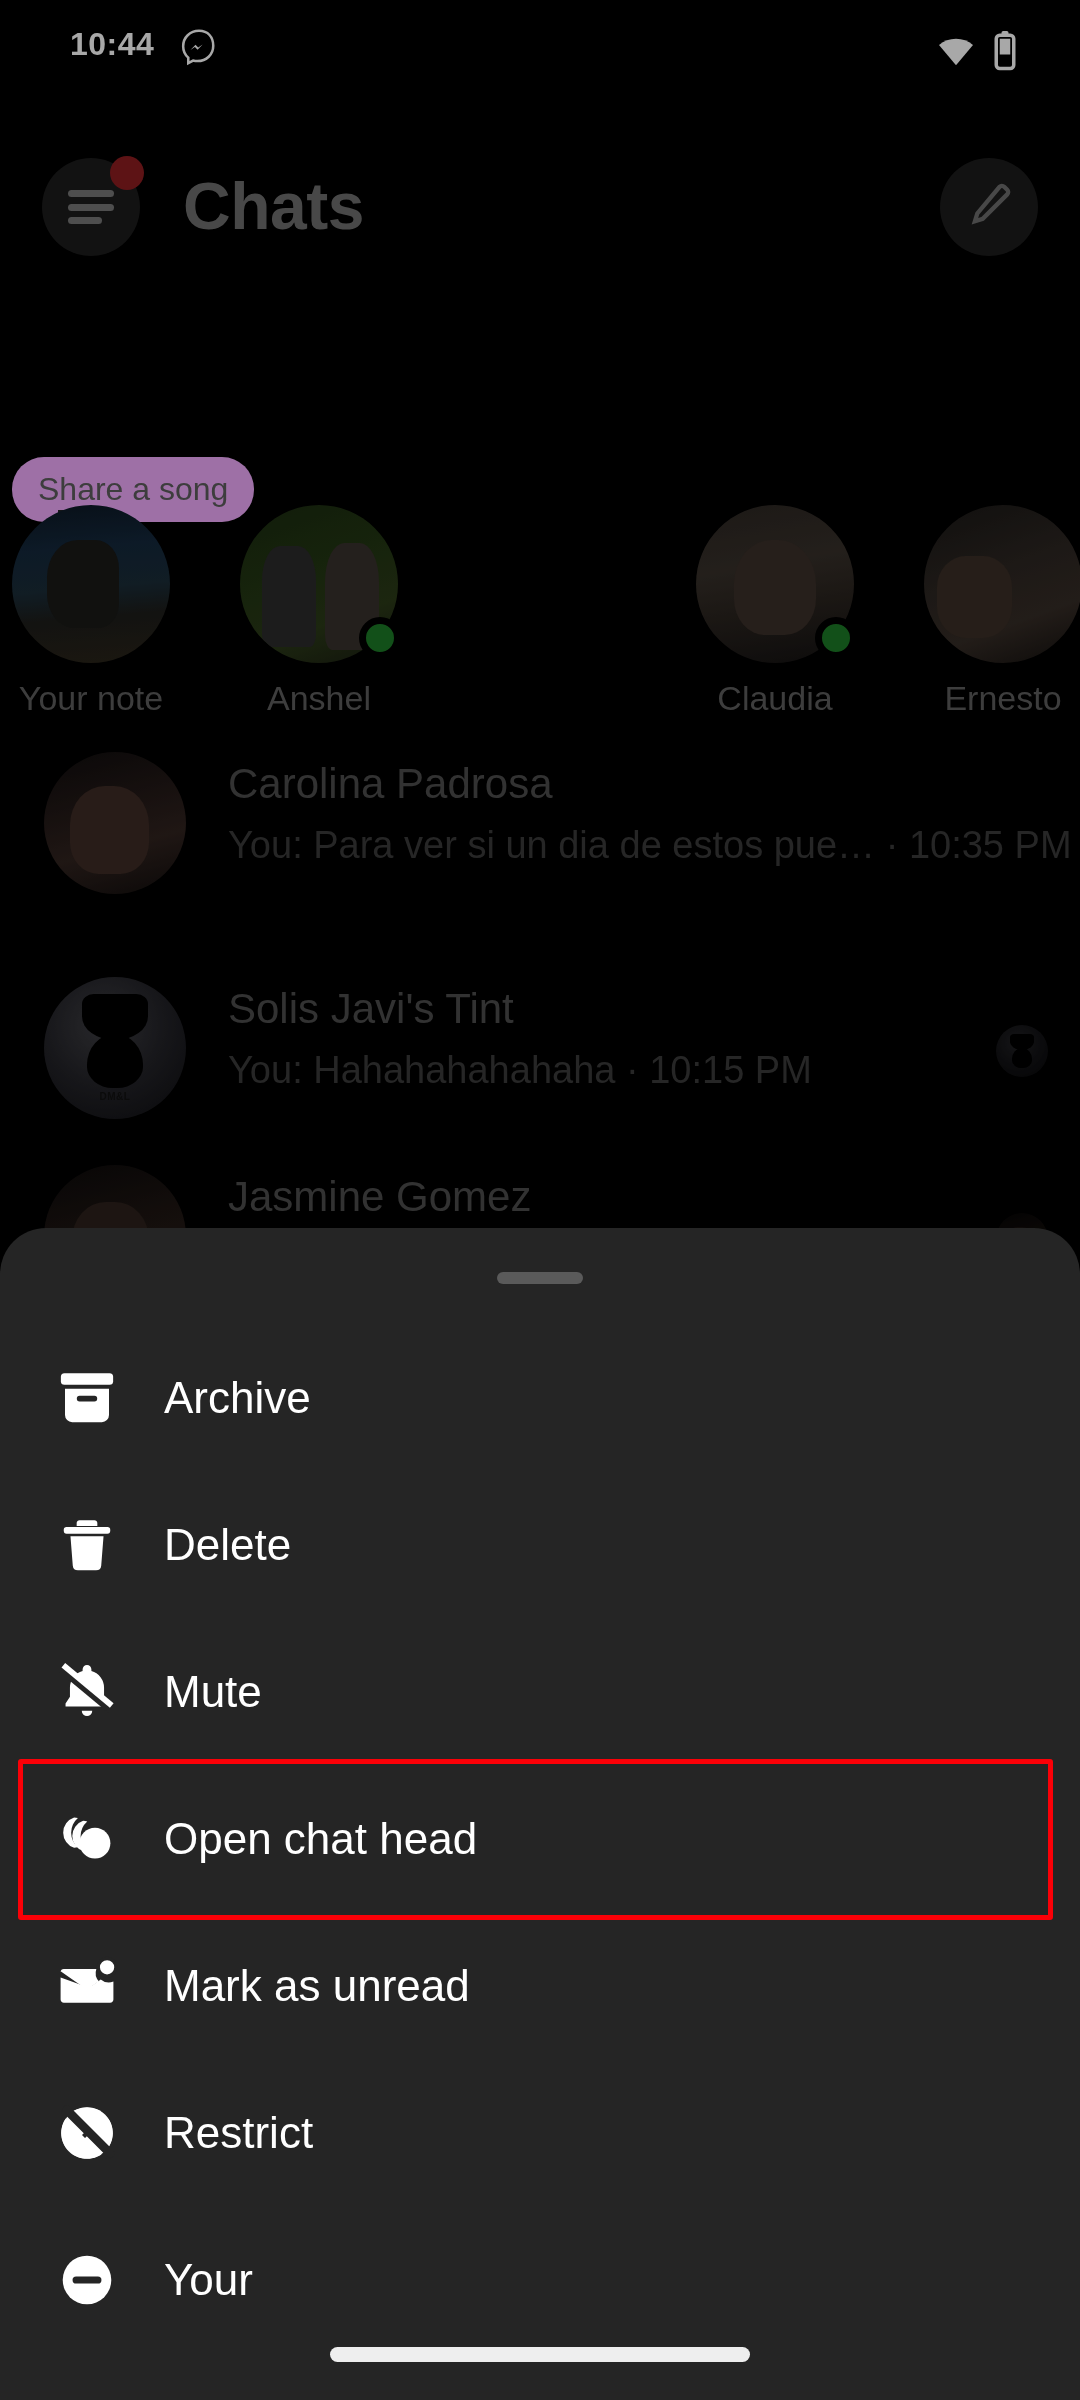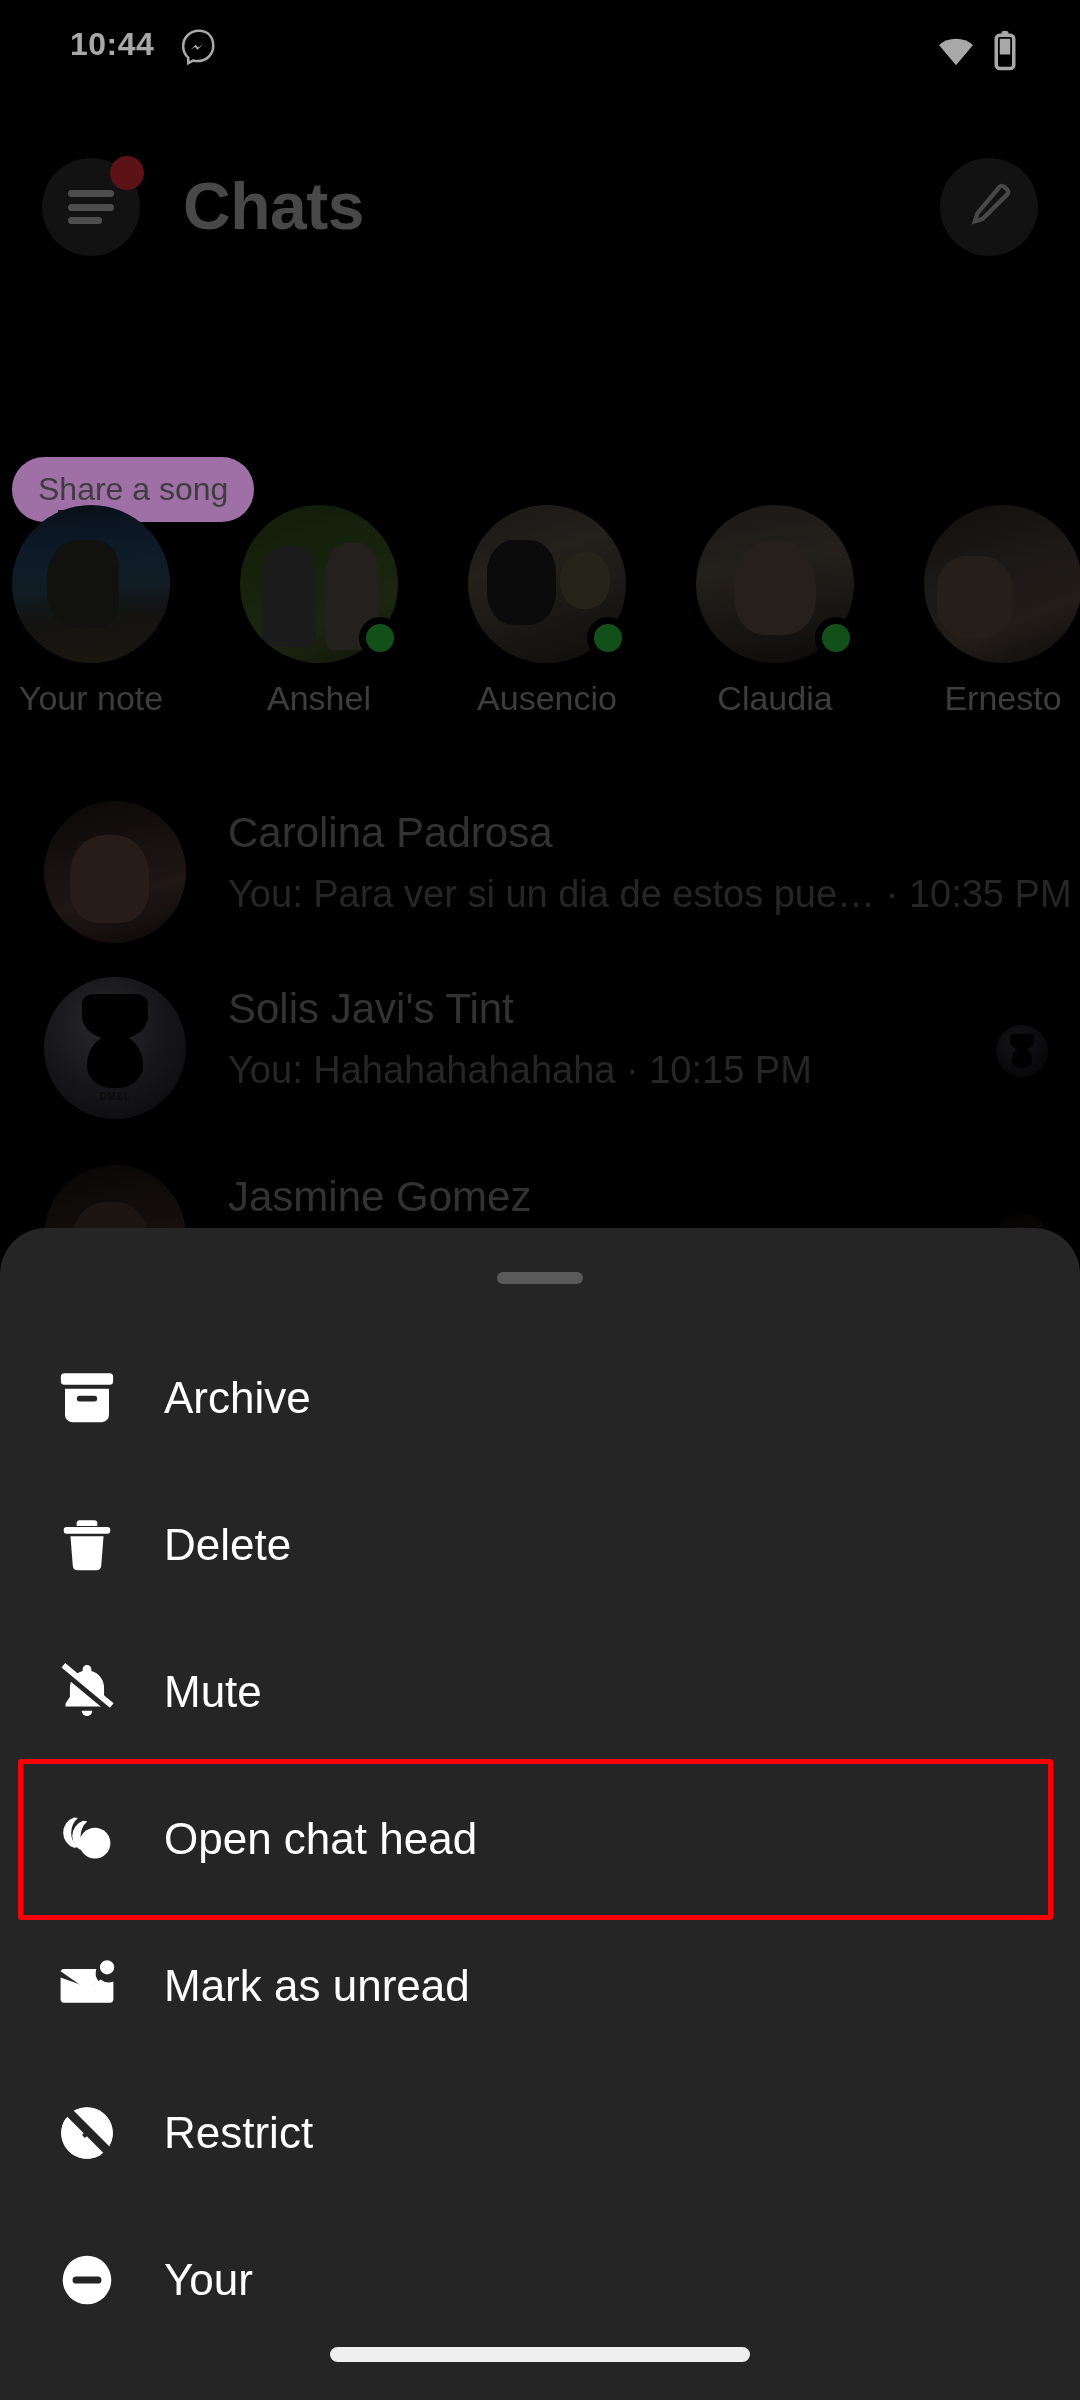--- a/index.html
+++ b/index.html
@@ -237,45 +237,38 @@
       </div>
 
       <div class="note-cell" style="left:222px">
         <div class="note-av">
           <div class="ph ph-couple"></div>
         </div>
         <div class="presence" style="left:50%;margin-left:40px;top:112px"></div>
         <div class="note-name">Anshel</div>
       </div>
 
-      <div class="note-cell" style="left:450px">
-        <div class="note-av">
-          <div class="ph ph-mask"></div>
-        </div>
-        <div class="presence" style="left:50%;margin-left:40px;top:112px"></div>
-        <div class="note-name">Ausencio</div>
-      </div>
 
       <div class="note-cell" style="left:678px">
         <div class="note-av">
           <div class="ph ph-girl"></div>
         </div>
         <div class="presence" style="left:50%;margin-left:40px;top:112px"></div>
         <div class="note-name">Claudia</div>
       </div>
 
       <div class="note-cell" style="left:906px">
         <div class="note-av">
             <div class="ph ph-tattoo"></div>
           </div>
         <div class="note-name">Ernesto</div>
       </div>
     </div>
 
-    <div class="chat-row" style="top:787px">
+    <div class="chat-row" style="top:738px">
       <div class="chat-av">
           <div class="ph ph-caro"></div>
         </div>
       <div class="chat-name">Carolina Padrosa</div>
       <div class="chat-snippet">You: Para ver si un dia de estos pue…  · 10:35 PM</div>
     </div>
 
     <div class="chat-row" style="top:963px">
       <div class="chat-av">
         <div class="ph ph-dml"></div>

